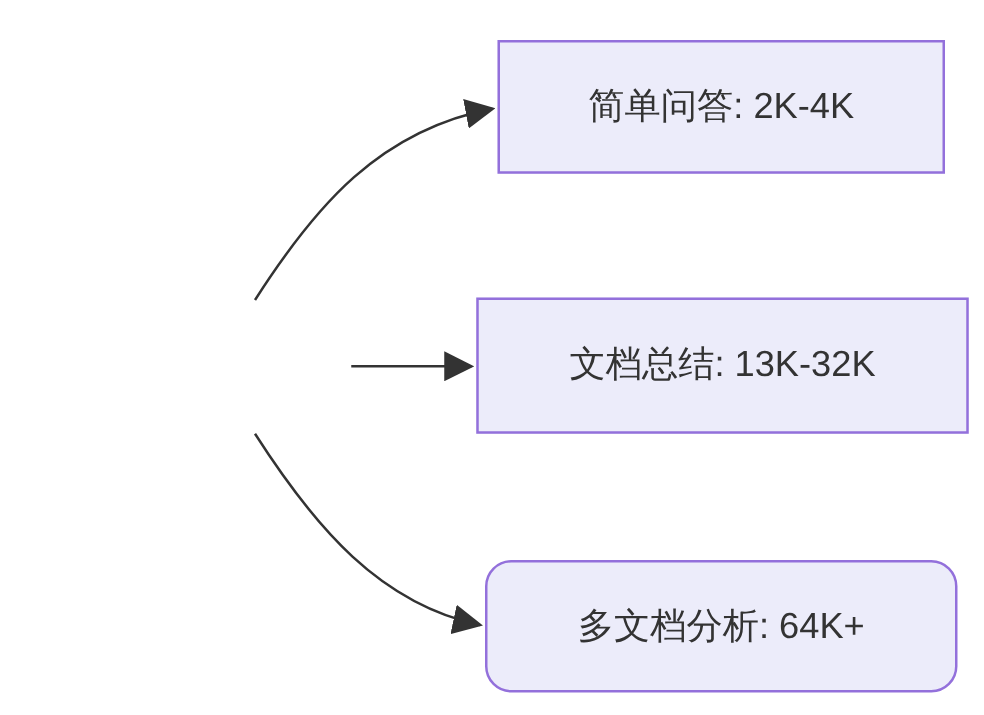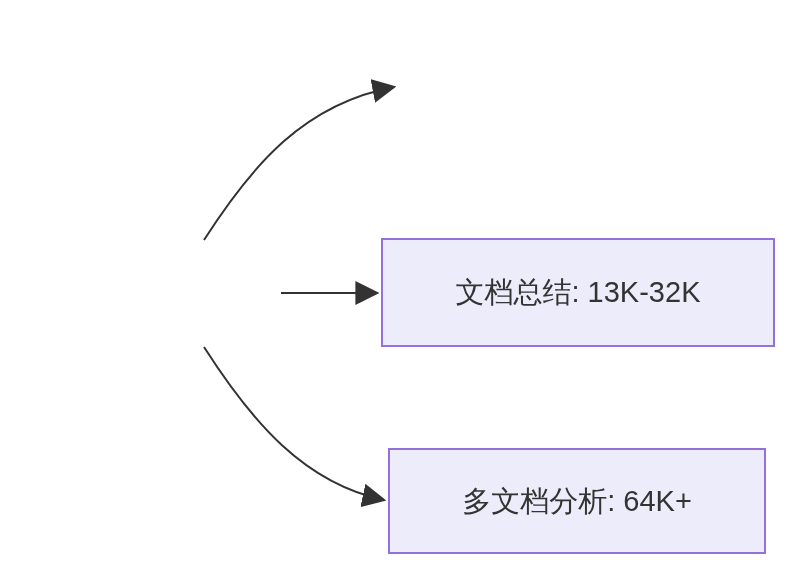--- a/index.html
+++ b/index.html
@@ -37,39 +37,42 @@
     justify-content: center;
     color: #333333;
     font-size: 29px;
     line-height: 1.2;
     white-space: nowrap;
     text-align: center;
   }
   .node-root    { left: 31px;  top: 240px; width: 250px; height: 107px; }
   .node-branch0 { left: 398px; top: 32px;  width: 358px; height: 107px; }
   .node-branch1 { left: 381px; top: 238px; width: 394px; height: 109px; }
-  .node-branch2 { left: 388px; top: 448px; width: 378px; height: 106px; }
+  .node-branch2 { left: 388px; top: 448px; width: 378px; height: 106px; border-radius: 21px; }
 </style>
 </head>
 <body>
 
 <div class="canvas">
 
   <svg class="edges-layer" width="787" height="572" viewBox="0 0 787 572" xmlns="http://www.w3.org/2000/svg">
     <defs>
       <marker id="arrowhead" viewBox="0 0 10 10" refX="9" refY="5" markerWidth="12" markerHeight="12" orient="auto-start-reverse">
         <path d="M 0 0 L 10 5 L 0 10 z" fill="#333333"></path>
       </marker>
     </defs>
     <path class="edge" d="M 204 240 C 252 165, 304 104, 394 87" marker-end="url(#arrowhead)"></path>
     <path class="edge" d="M 281 293 L 377 293" marker-end="url(#arrowhead)"></path>
     <path class="edge" d="M 204 347 C 252 422, 304 483, 384 500" marker-end="url(#arrowhead)"></path>
   </svg>
 
 
+  <div class="node node-branch0">
+    <span>简单问答: 2K-4K</span>
+  </div>
 
   <div class="node node-branch1">
     <span>文档总结: 13K-32K</span>
   </div>
 
   <div class="node node-branch2">
     <span>多文档分析: 64K+</span>
   </div>
 
 </div>

